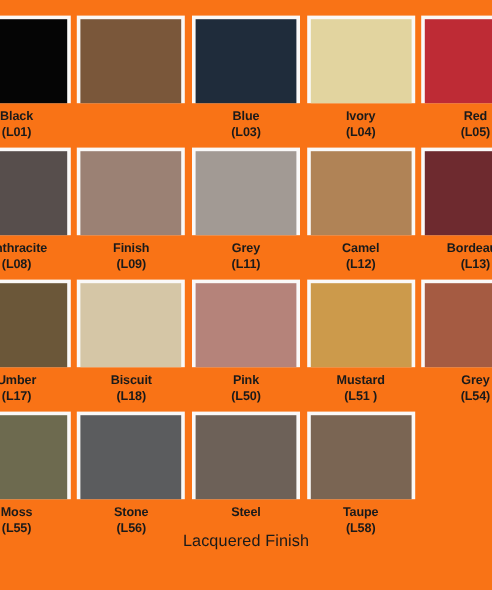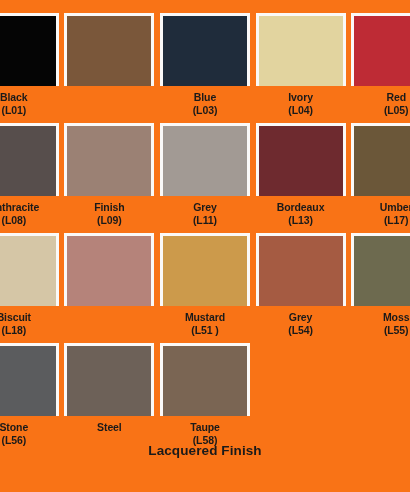--- a/index.html
+++ b/index.html
@@ -79,21 +79,21 @@
   .footer {
     position: absolute;
     left: 0;
     right: 0;
     bottom: 34px;
     text-align: center;
   }
 
   .footer-title {
     font-size: 13.5px;
-    font-weight: bold;
+    font-weight: normal;
     color: #1a1a1a;
     letter-spacing: 0.1px;
   }
 </style>
 </head>
 <body>
 
 <div id="swatch-chart">
 
   <div class="grid">
@@ -139,40 +139,47 @@
         <div class="caption"><span>Finish</span><span class="code">(L09)</span></div>
       </div>
       <div class="cell">
         <div class="swatch-card">
           <div class="swatch" style="background: rgb(162, 154, 148);"></div>
         </div>
         <div class="caption"><span>Grey</span><span class="code">(L11)</span></div>
       </div>
       <div class="cell">
         <div class="swatch-card">
+          <div class="swatch" style="background: rgb(176, 131, 86);"></div>
+        </div>
+        <div class="caption"><span>Camel</span><span class="code">(L12)</span></div>
+      </div>
+      <div class="cell">
+        <div class="swatch-card">
           <div class="swatch" style="background: rgb(110, 42, 47);"></div>
         </div>
         <div class="caption"><span>Bordeaux</span><span class="code">(L13)</span></div>
       </div>
       <div class="cell">
         <div class="swatch-card">
           <div class="swatch" style="background: rgb(107, 87, 57);"></div>
         </div>
         <div class="caption"><span>Umber</span><span class="code">(L17)</span></div>
       </div>
       <div class="cell">
         <div class="swatch-card">
           <div class="swatch" style="background: rgb(213, 198, 166);"></div>
         </div>
         <div class="caption"><span>Biscuit</span><span class="code">(L18)</span></div>
       </div>
       <div class="cell">
         <div class="swatch-card">
           <div class="swatch" style="background: rgb(181, 131, 122);"></div>
         </div>
+        <div class="caption"><span>Pink</span><span class="code">(L50)</span></div>
       </div>
       <div class="cell">
         <div class="swatch-card">
           <div class="swatch" style="background: rgb(204, 154, 75);"></div>
         </div>
         <div class="caption"><span>Mustard</span><span class="code">(L51 )</span></div>
       </div>
       <div class="cell">
         <div class="swatch-card">
           <div class="swatch" style="background: rgb(165, 91, 66);"></div>

